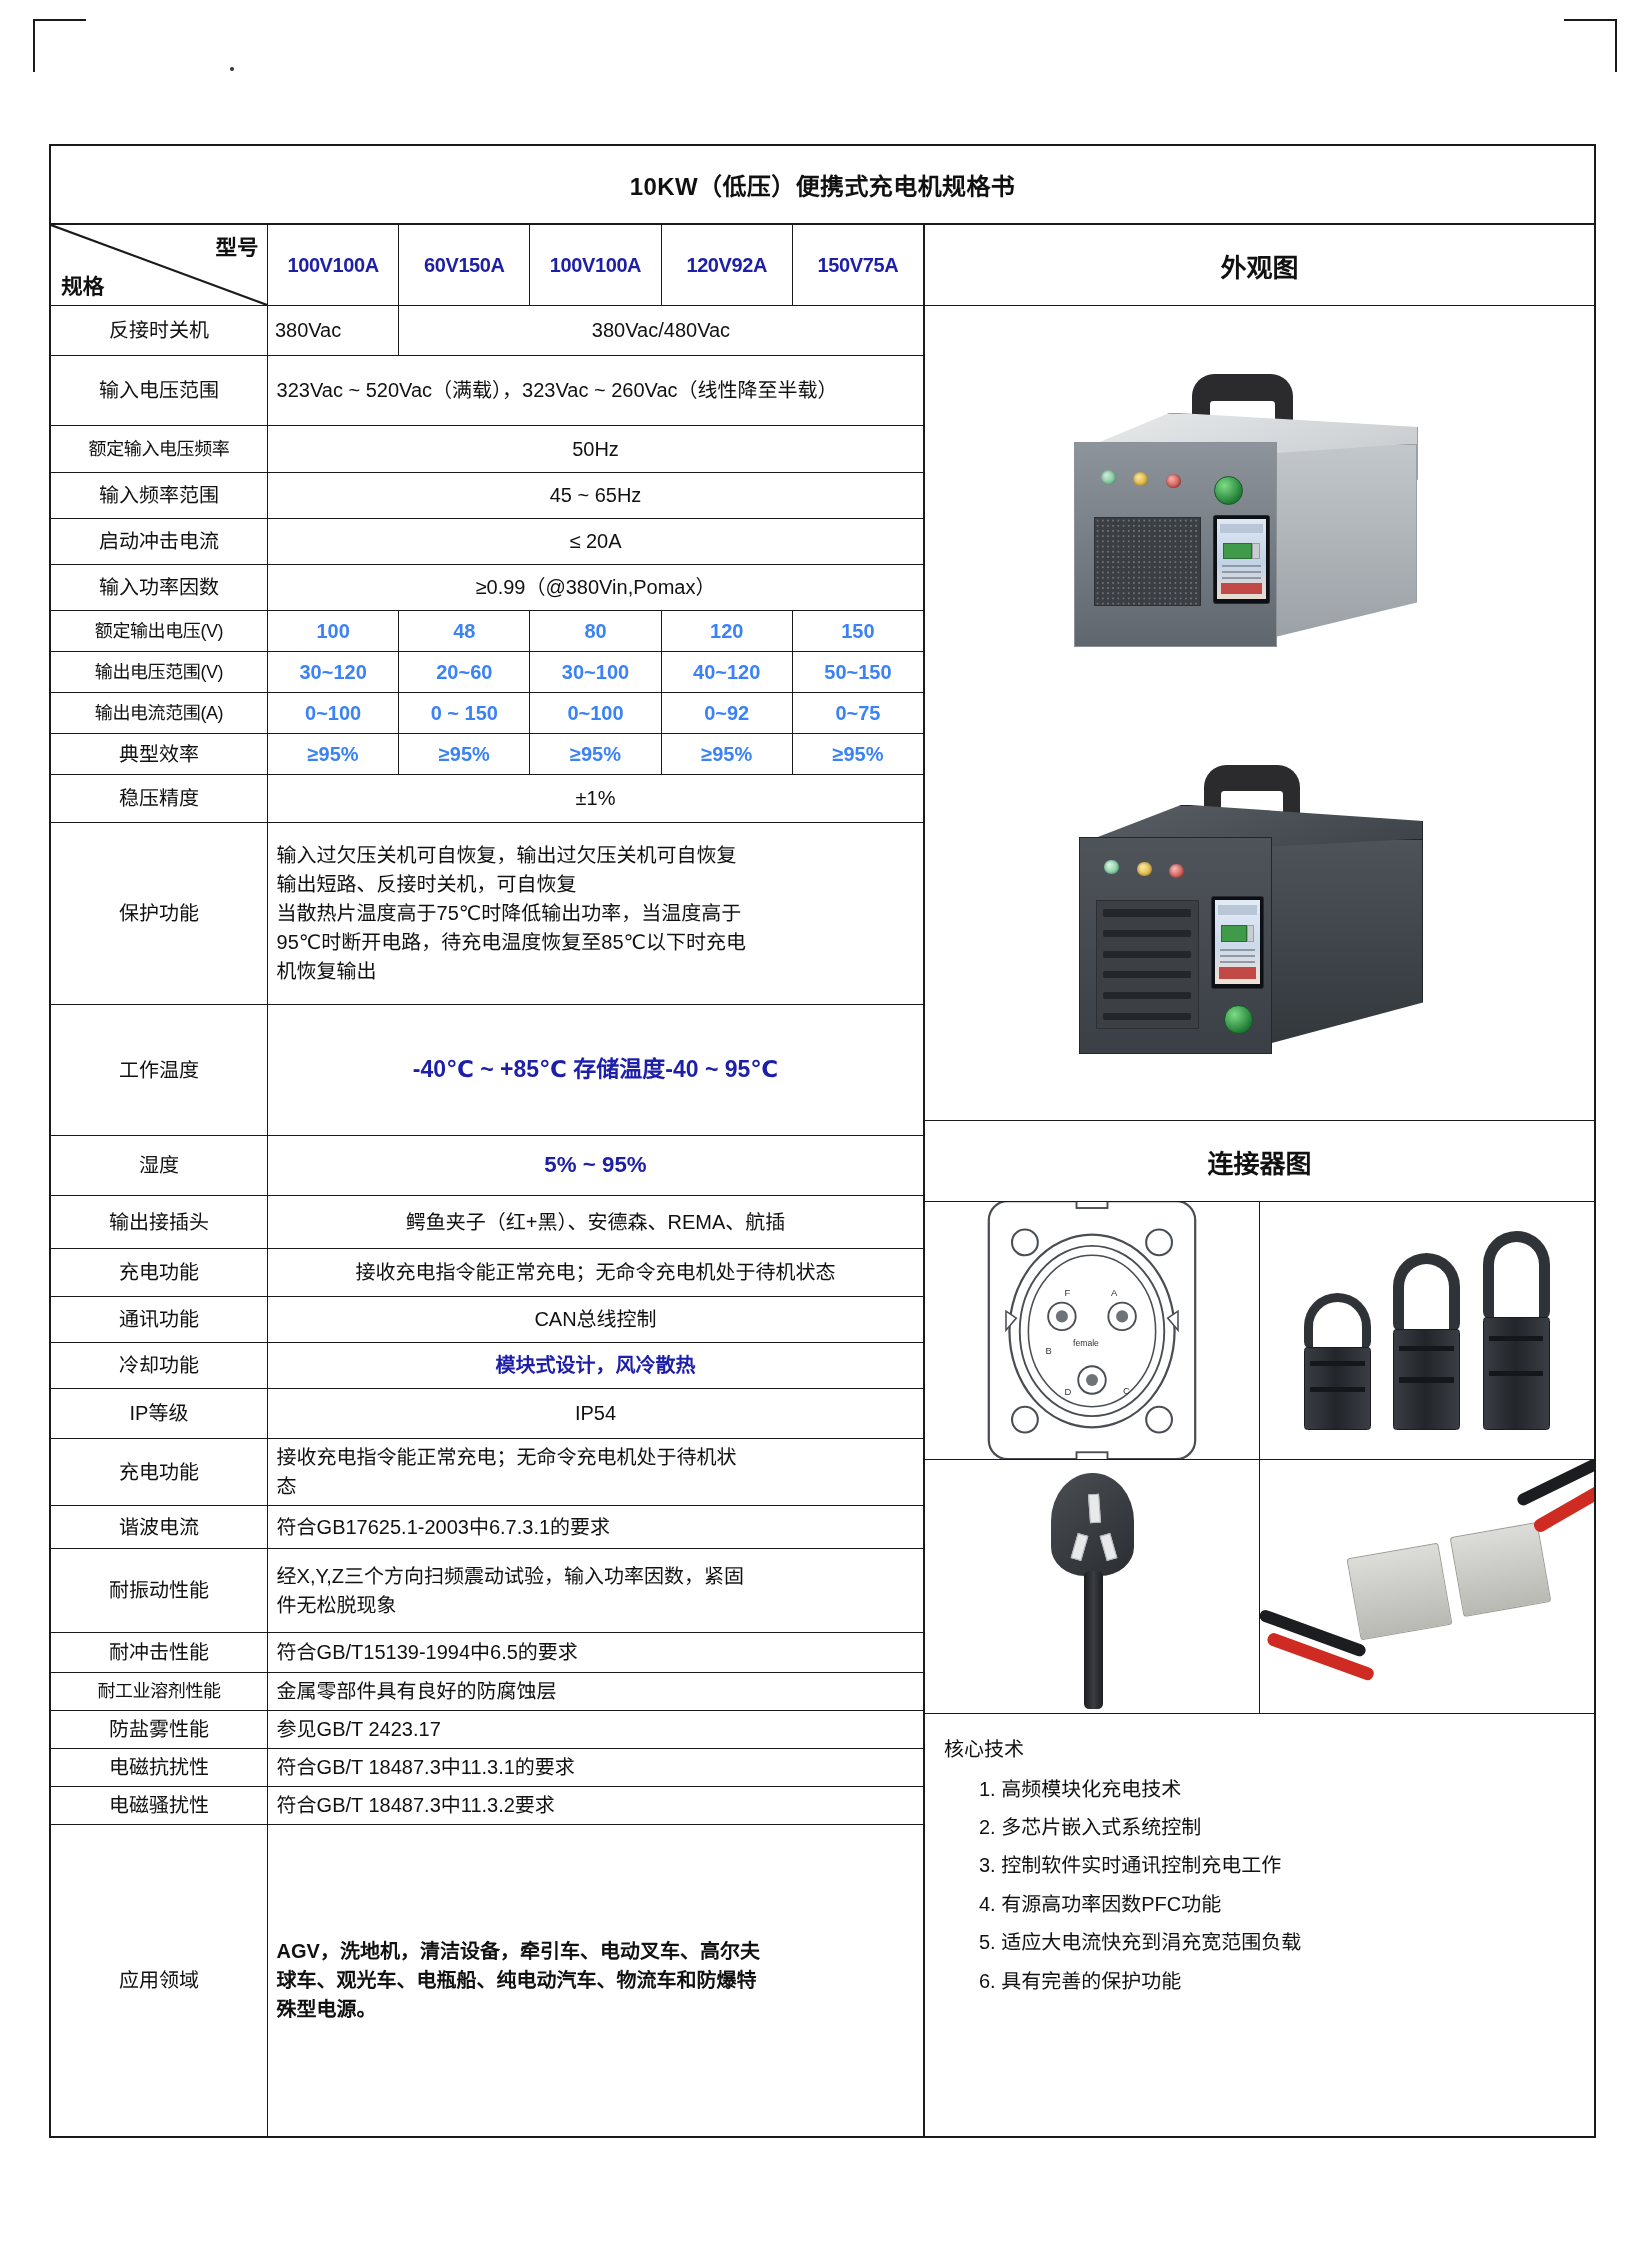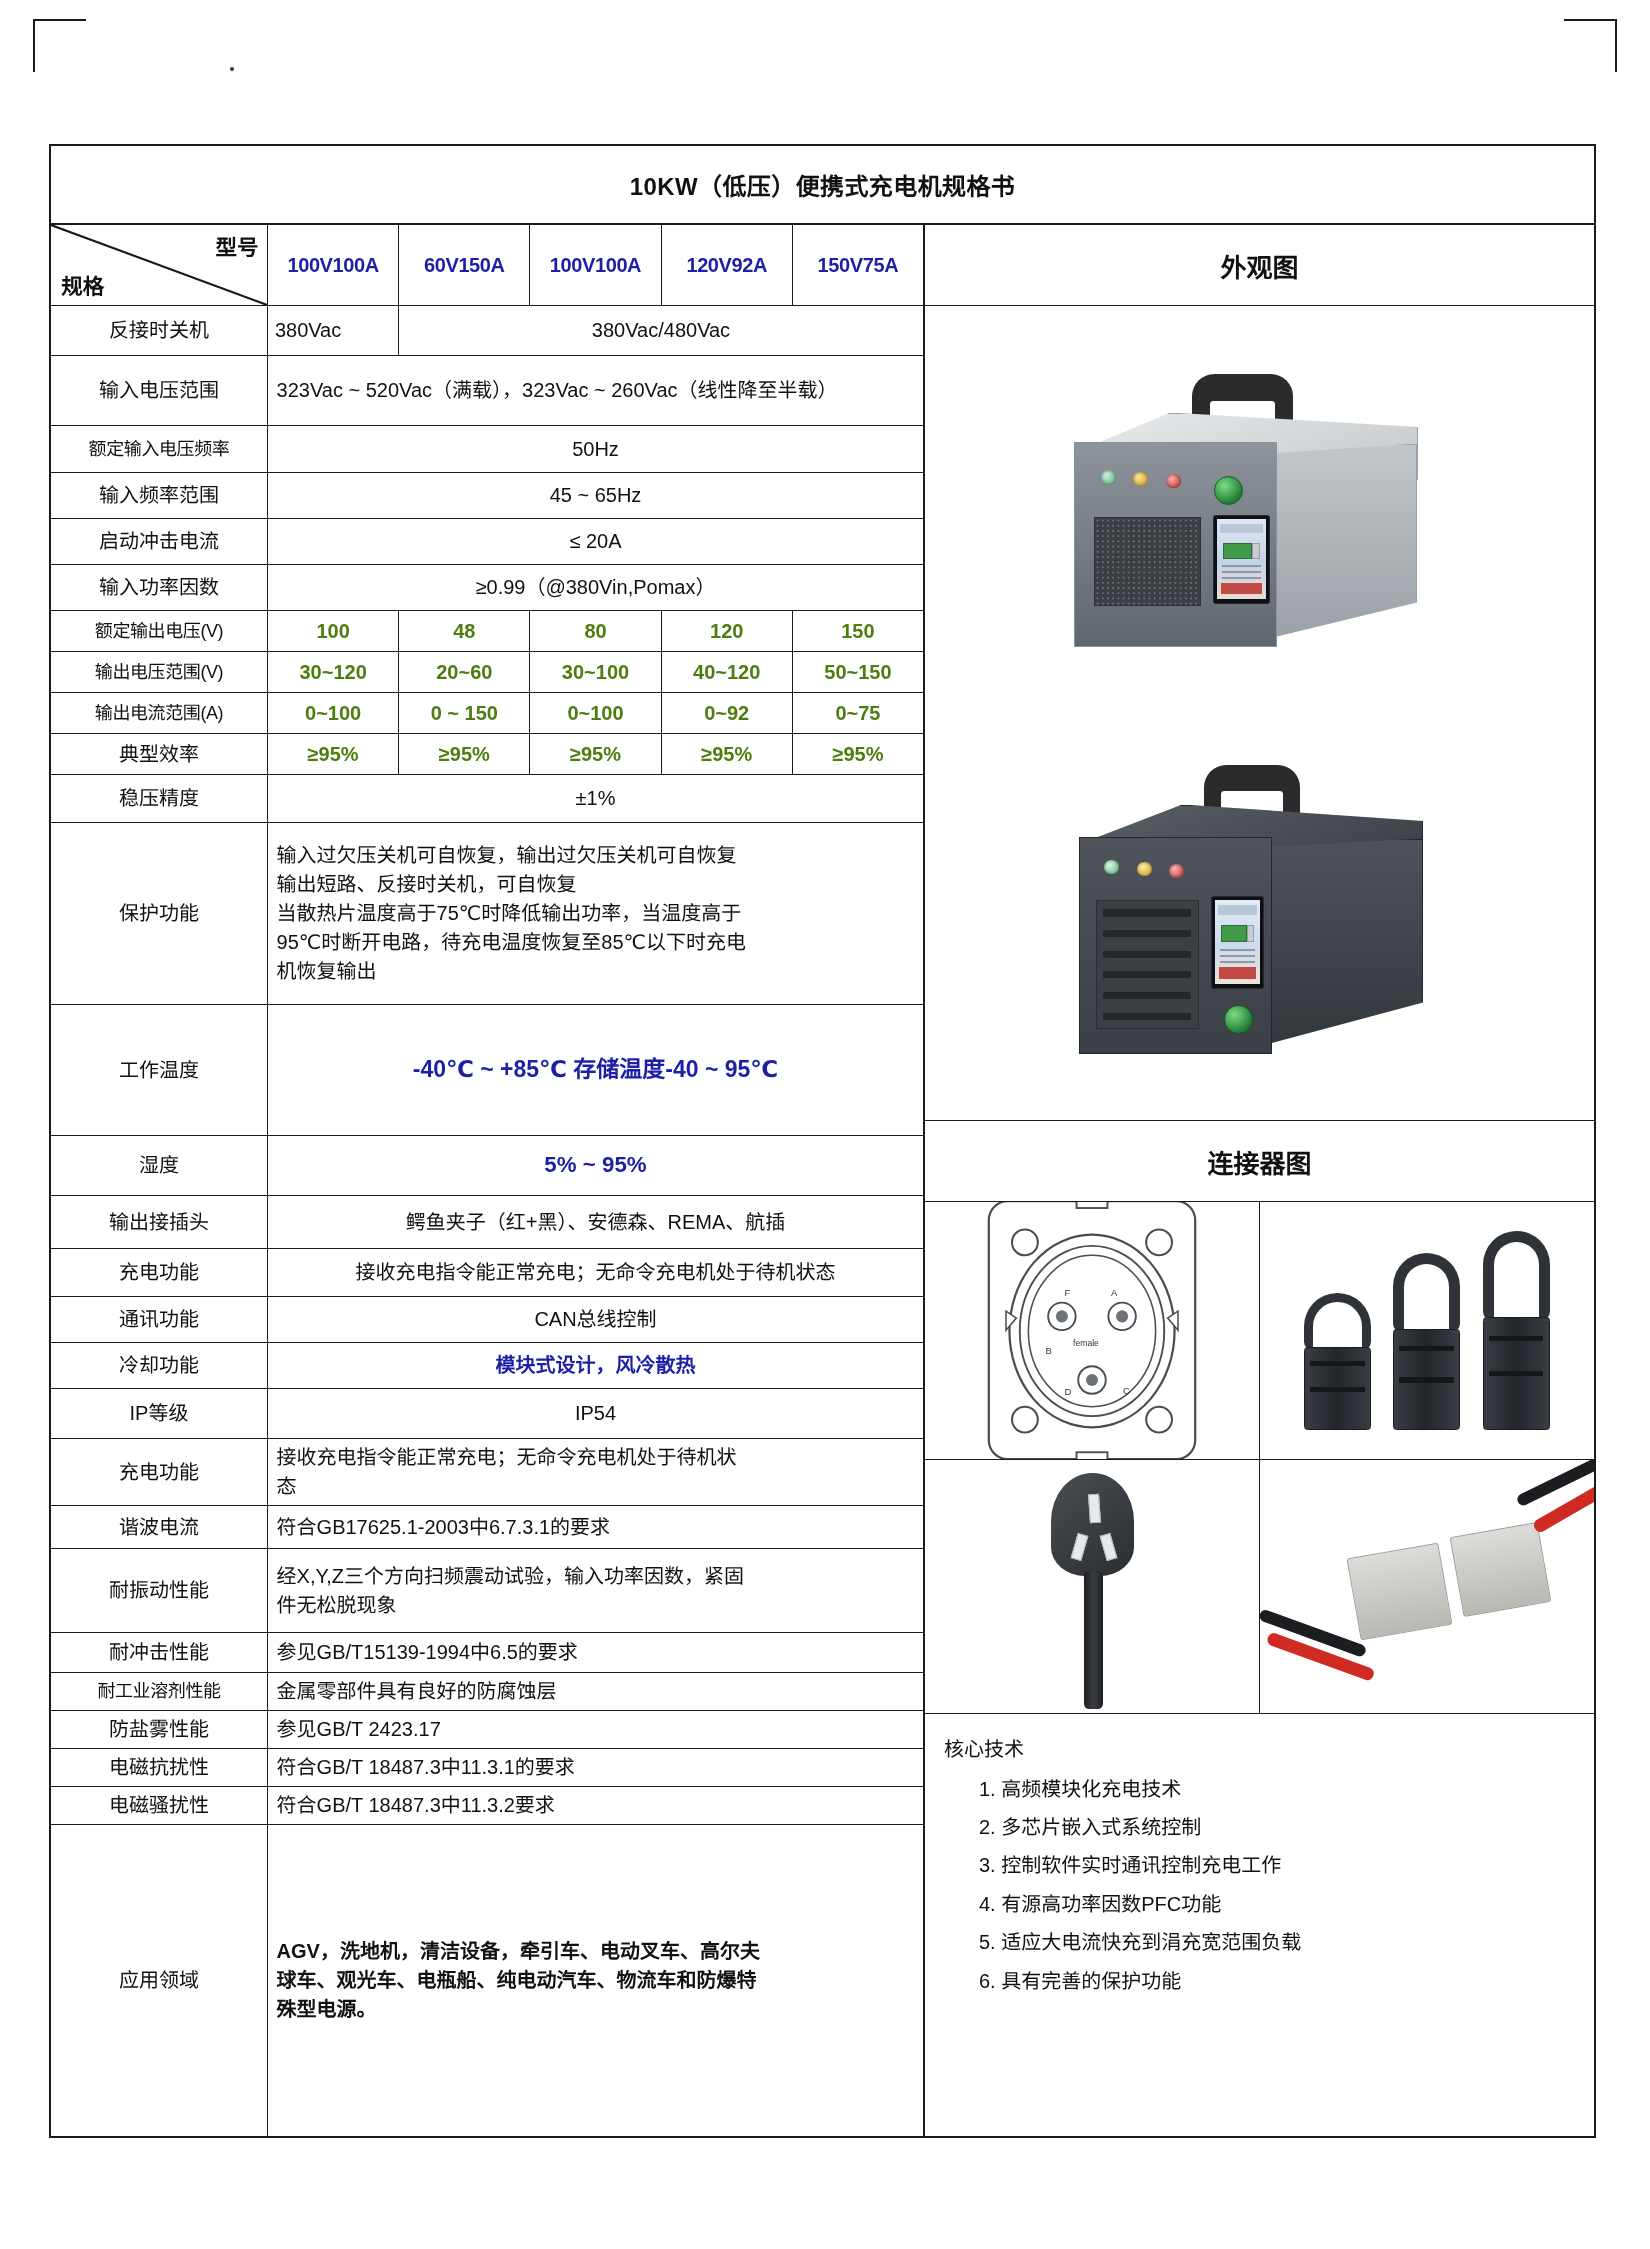--- a/index.html
+++ b/index.html
@@ -72,21 +72,21 @@
     display:flex; align-items:center; justify-content:center;
     font-size: 20px; font-weight:700; color:#1d1fa8; letter-spacing:-0.4px;
   }
   .mcell:last-child { border-right:none; }
 
   
   .cells { flex:1; display:flex; }
   .cells .c {
     flex:1; border-right: 1.7px solid #1a1a1a;
     display:flex; align-items:center; justify-content:center;
-    font-size: 20px; font-weight:700; color:#4d7c0f; padding: 5.2px 1.7px;
+    font-size: 20px; font-weight:700; color:#3b82f6; padding: 5.2px 1.7px;
   }
   .cells .c:last-child { border-right:none; }
 
   
   .splitv { flex:1; display:flex; }
   .splitv .a {
     width:131px; flex:0 0 131px; border-right:1.7px solid #1a1a1a;
     display:flex; align-items:center; padding-left:6.9px; font-size:20px; color:#111;
   }
   .splitv .b { flex:1; display:flex; align-items:center; justify-content:center; font-size:20px; color:#111; }
@@ -345,21 +345,21 @@
         <div class="row" style="height:84px">
           <div class="lbl">耐振动性能</div>
           <div class="val multi" style="align-self:center">
             <span>经X,Y,Z三个方向扫频震动试验，输入功率因数，紧固</span>
             <span>件无松脱现象</span>
           </div>
         </div>
 
         <div class="row" style="height:40px">
           <div class="lbl">耐冲击性能</div>
-          <div class="val">参见GB/T15139-1994中6.5的要求</div>
+          <div class="val">符合GB/T15139-1994中6.5的要求</div>
         </div>
 
         <div class="row" style="height:38px">
           <div class="lbl tight">耐工业溶剂性能</div>
           <div class="val">金属零部件具有良好的防腐蚀层</div>
         </div>
 
         <div class="row" style="height:38px">
           <div class="lbl">防盐雾性能</div>
           <div class="val">参见GB/T 2423.17</div>

